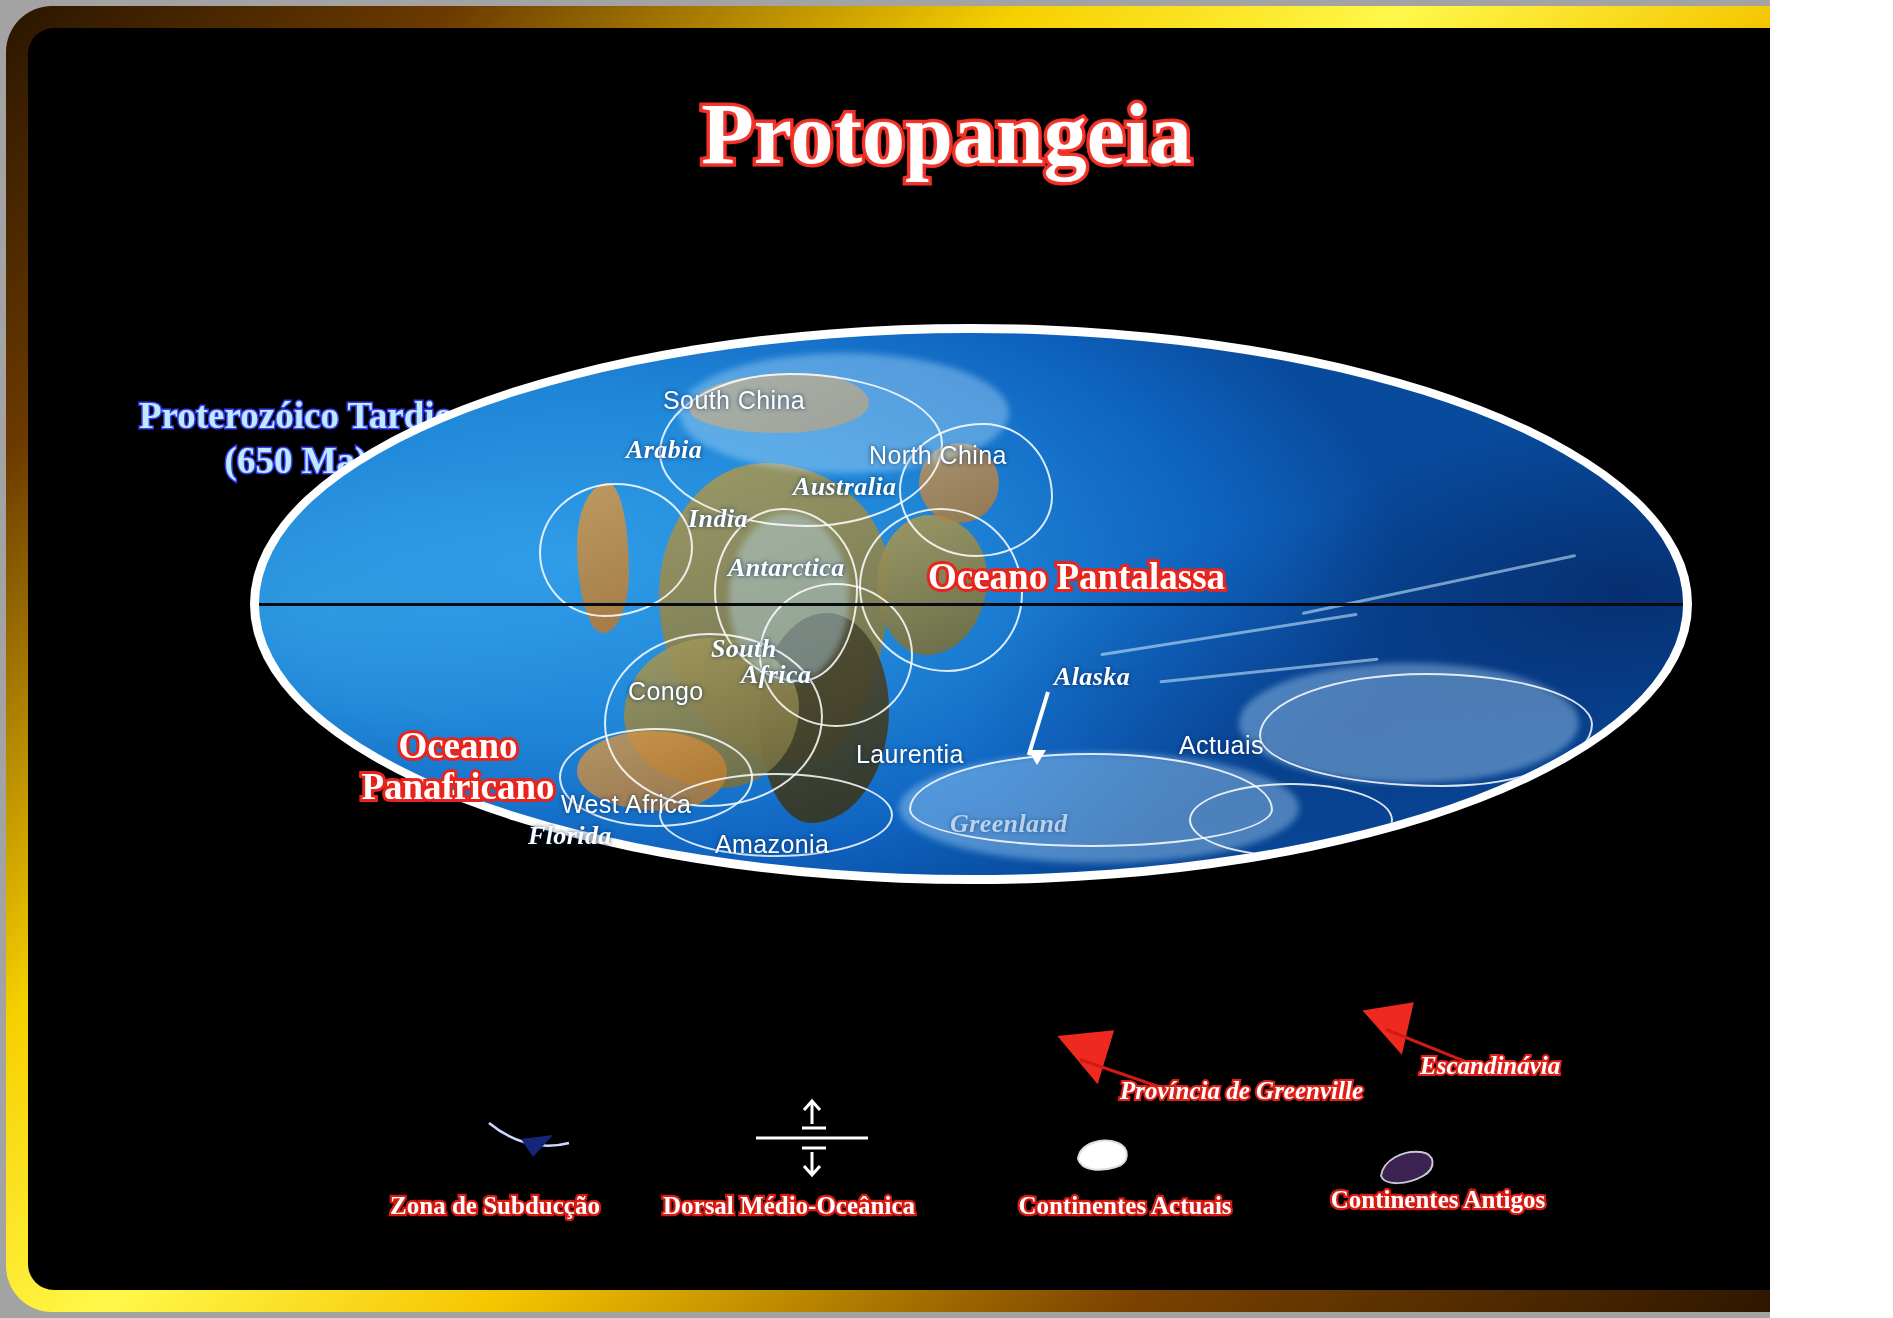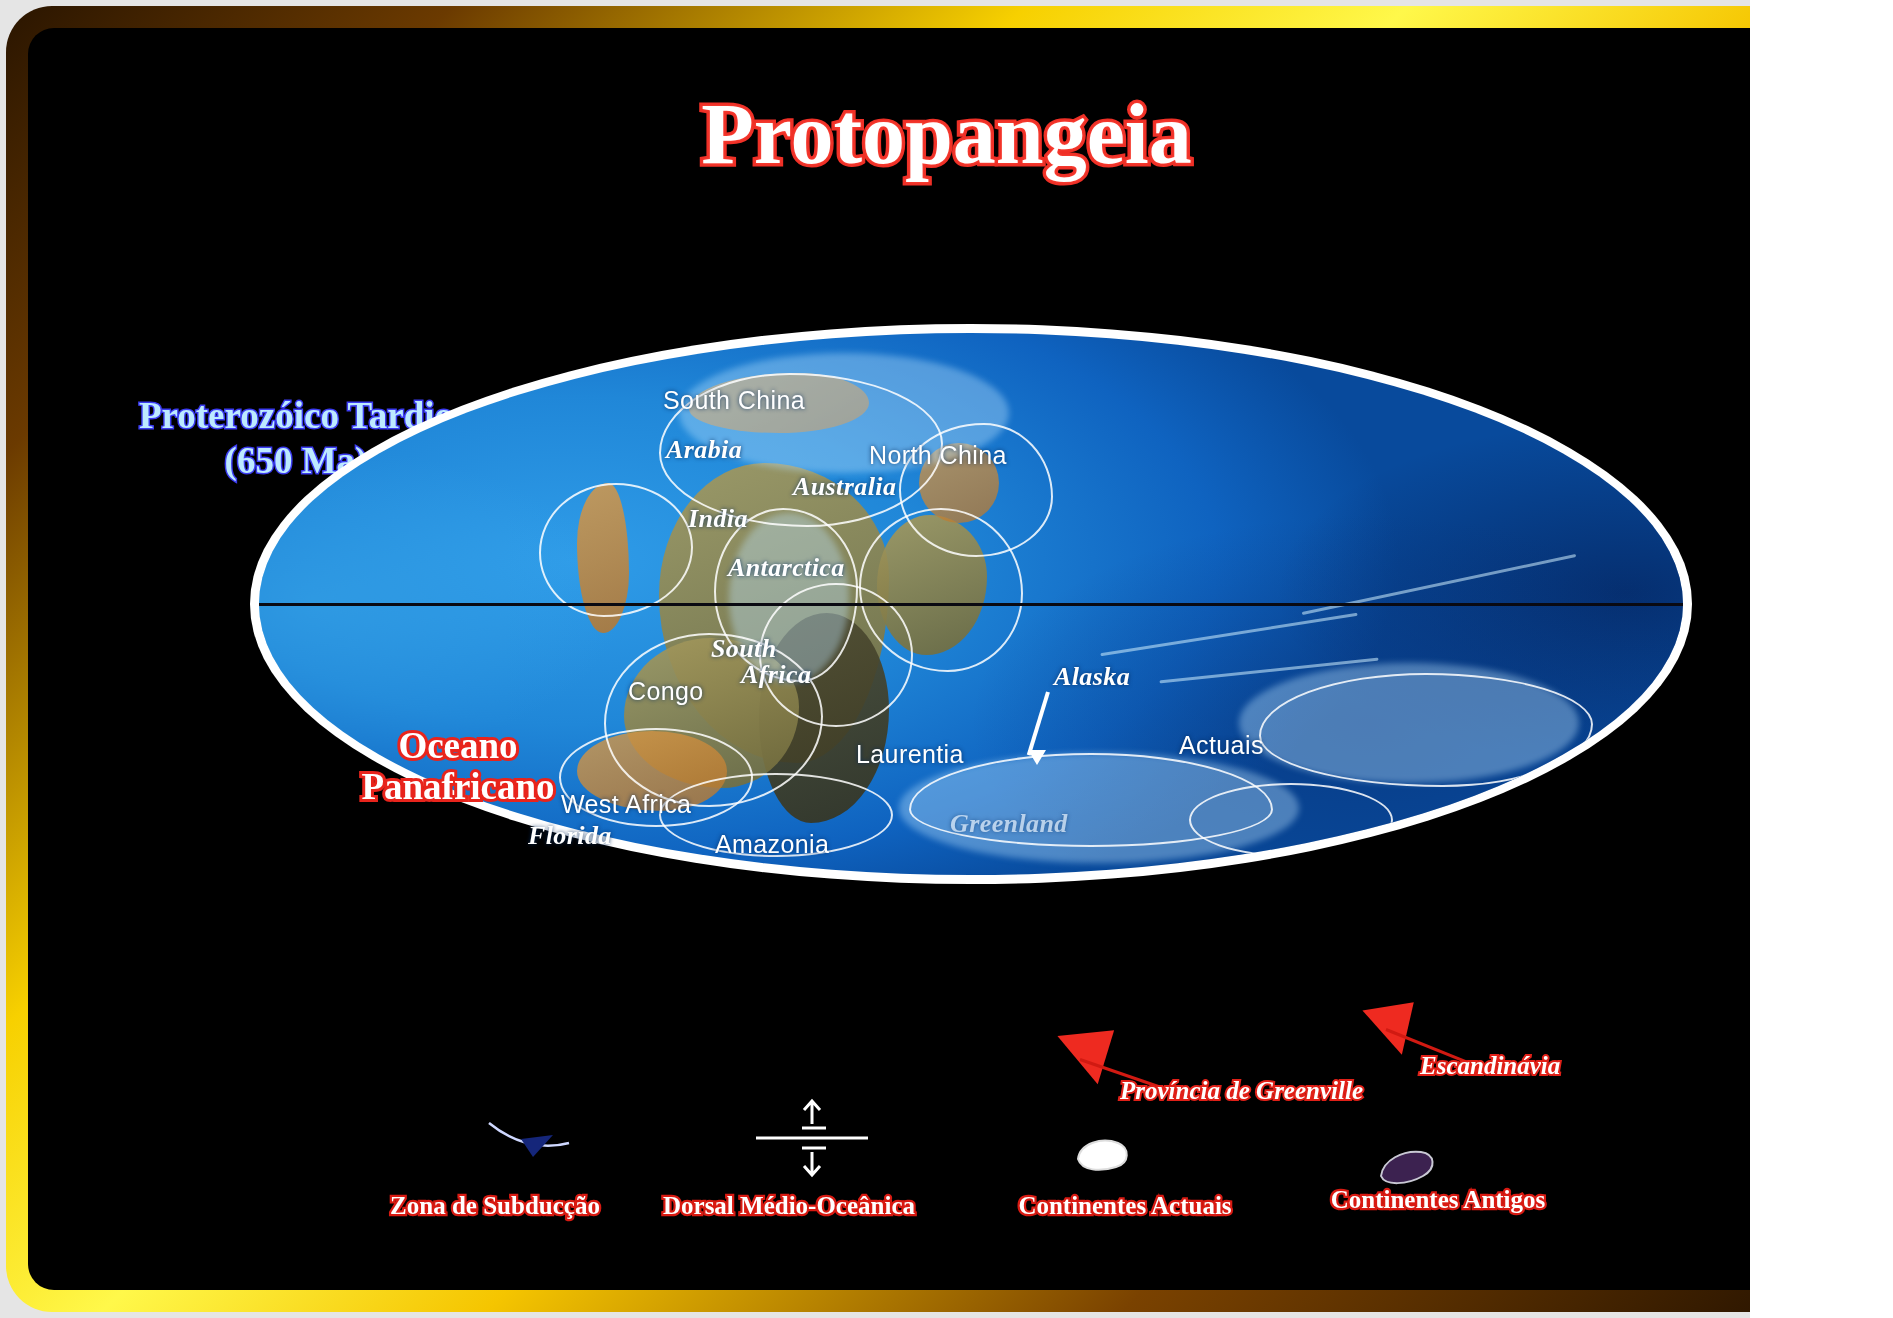--- a/index.html
+++ b/index.html
@@ -4,23 +4,24 @@
 <style>
   html, body {
     margin: 0;
     padding: 0;
     background: #ffffff;
   }
   #root {
     position: relative;
     width: 1750px;
     height: 1318px;
-    background: #e5e5e5;
+    background: #a3a3a3;
     overflow: hidden;
     font-family: "Liberation Serif", serif;
+    padding-left: 20px;
   }
 
   
   .frame {
     position: absolute;
     left: 6px; top: 6px;
     width: 1881px; height: 1306px;
     border-radius: 46px;
     background:
       linear-gradient(135deg,#2a1500 0%,#6b3a00 14%,#f7d000 32%,#fff84a 44%,#f5c500 56%,#7a4200 76%,#200f00 100%);
@@ -264,38 +265,39 @@
         <div class="ridge" style="left:840px;top:300px;width:260px;transform:rotate(-9deg);"></div>
         <div class="ridge" style="left:900px;top:336px;width:220px;transform:rotate(-6deg);"></div>
         <div class="ridge" style="left:1040px;top:250px;width:280px;transform:rotate(-12deg);"></div>
 
         <div class="equator"></div>
       </div>
     </div>
 
     <div class="mlabel" style="left:635px;top:358px;">South China</div>
     <div class="mlabel" style="left:841px;top:413px;">North China</div>
-    <div class="mlabel it" style="left:598px;top:407px;margin-left:40px;">Arabia</div>
+    <div class="mlabel it" style="left:598px;top:407px;">Arabia</div>
     <div class="mlabel it" style="left:765px;top:444px;">Australia</div>
     <div class="mlabel it" style="left:660px;top:476px;">India</div>
     <div class="mlabel it" style="left:700px;top:525px;">Antarctica</div>
     <div class="mlabel it" style="left:683px;top:606px;">South</div>
     <div class="mlabel it" style="left:713px;top:632px;">Africa</div>
     <div class="mlabel" style="left:600px;top:649px;">Congo</div>
     <div class="mlabel" style="left:533px;top:762px;">West Africa</div>
     <div class="mlabel it" style="left:500px;top:793px;">Florida</div>
     <div class="mlabel" style="left:687px;top:802px;">Amazonia</div>
     <div class="mlabel" style="left:828px;top:712px;">Laurentia</div>
     <div class="mlabel it" style="left:922px;top:781px;opacity:.6;">Greenland</div>
     <div class="mlabel" style="left:1151px;top:703px;">Actuais</div>
     <div class="mlabel it" style="left:1026px;top:634px;">Alaska</div>
 
     <div class="white-arrow" style="left:1018px;top:664px;height:66px;transform:rotate(17deg);"></div>
     <div class="arrow-tri" style="left:1000px;top:722px;border-left:9px solid transparent;border-right:9px solid transparent;border-top:15px solid #ffffff;"></div>
 
+    <div class="ocean-name" style="left:900px;top:528px;">Oceano Pantalassa</div>
     <div class="ocean-name" style="left:330px;top:697px;width:200px;">
       <div>Oceano</div>
       <div>Panafricano</div>
     </div>
 
     <div class="arrow-tri" style="left:1032px;top:1005px;border-left:35px solid transparent;border-right:22px solid transparent;border-top:52px solid #ee2a20;transform:rotate(-6deg);"></div>
     <div class="leader" style="left:1052px;top:1030px;width:112px;transform:rotate(19deg);"></div>
     <div class="ann" style="left:1092px;top:1049px;">Província de Greenville</div>
 
     <div class="arrow-tri" style="left:1338px;top:978px;border-left:32px solid transparent;border-right:20px solid transparent;border-top:50px solid #ee2a20;transform:rotate(-9deg);"></div>

